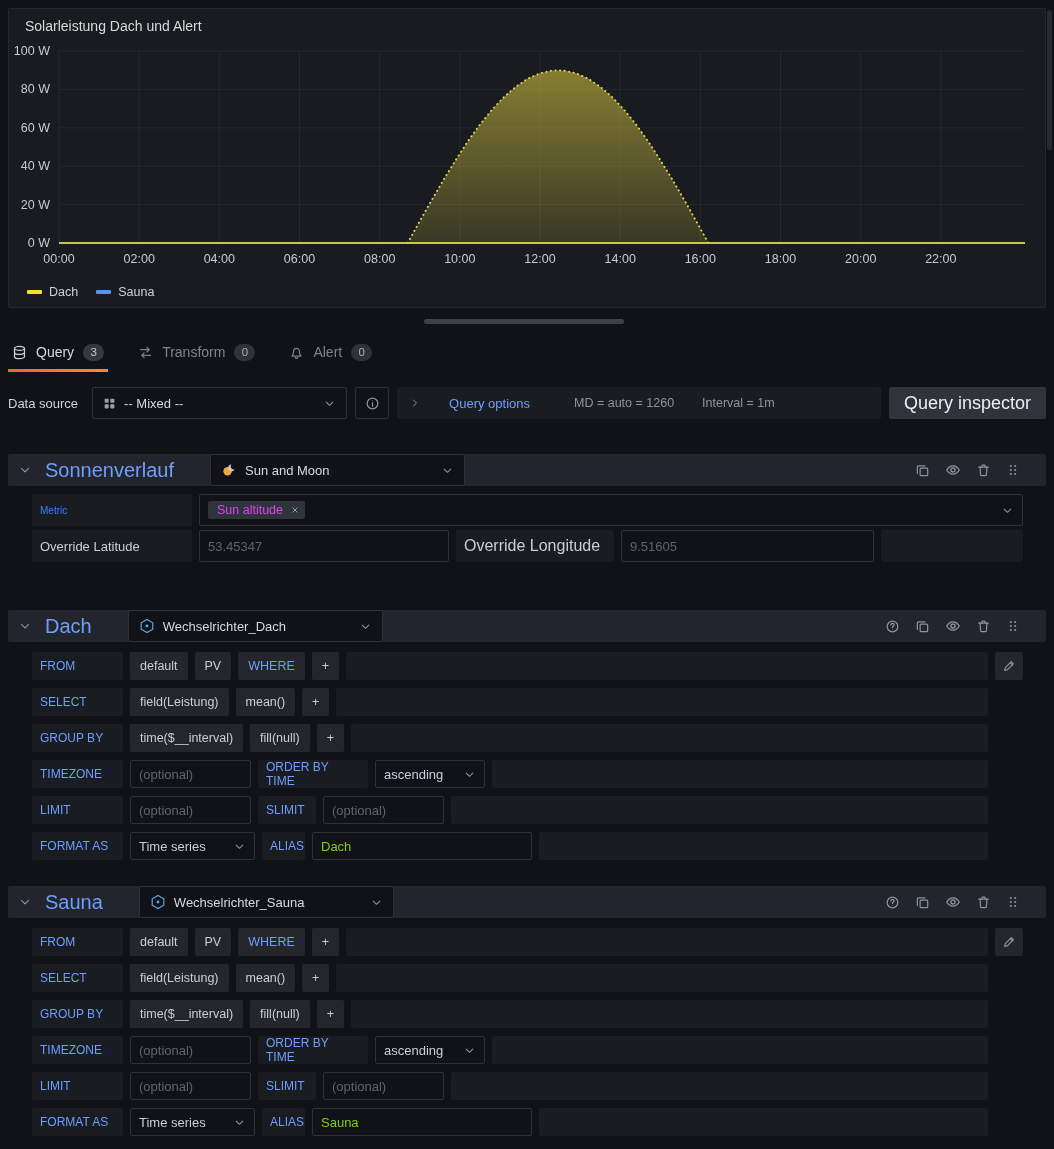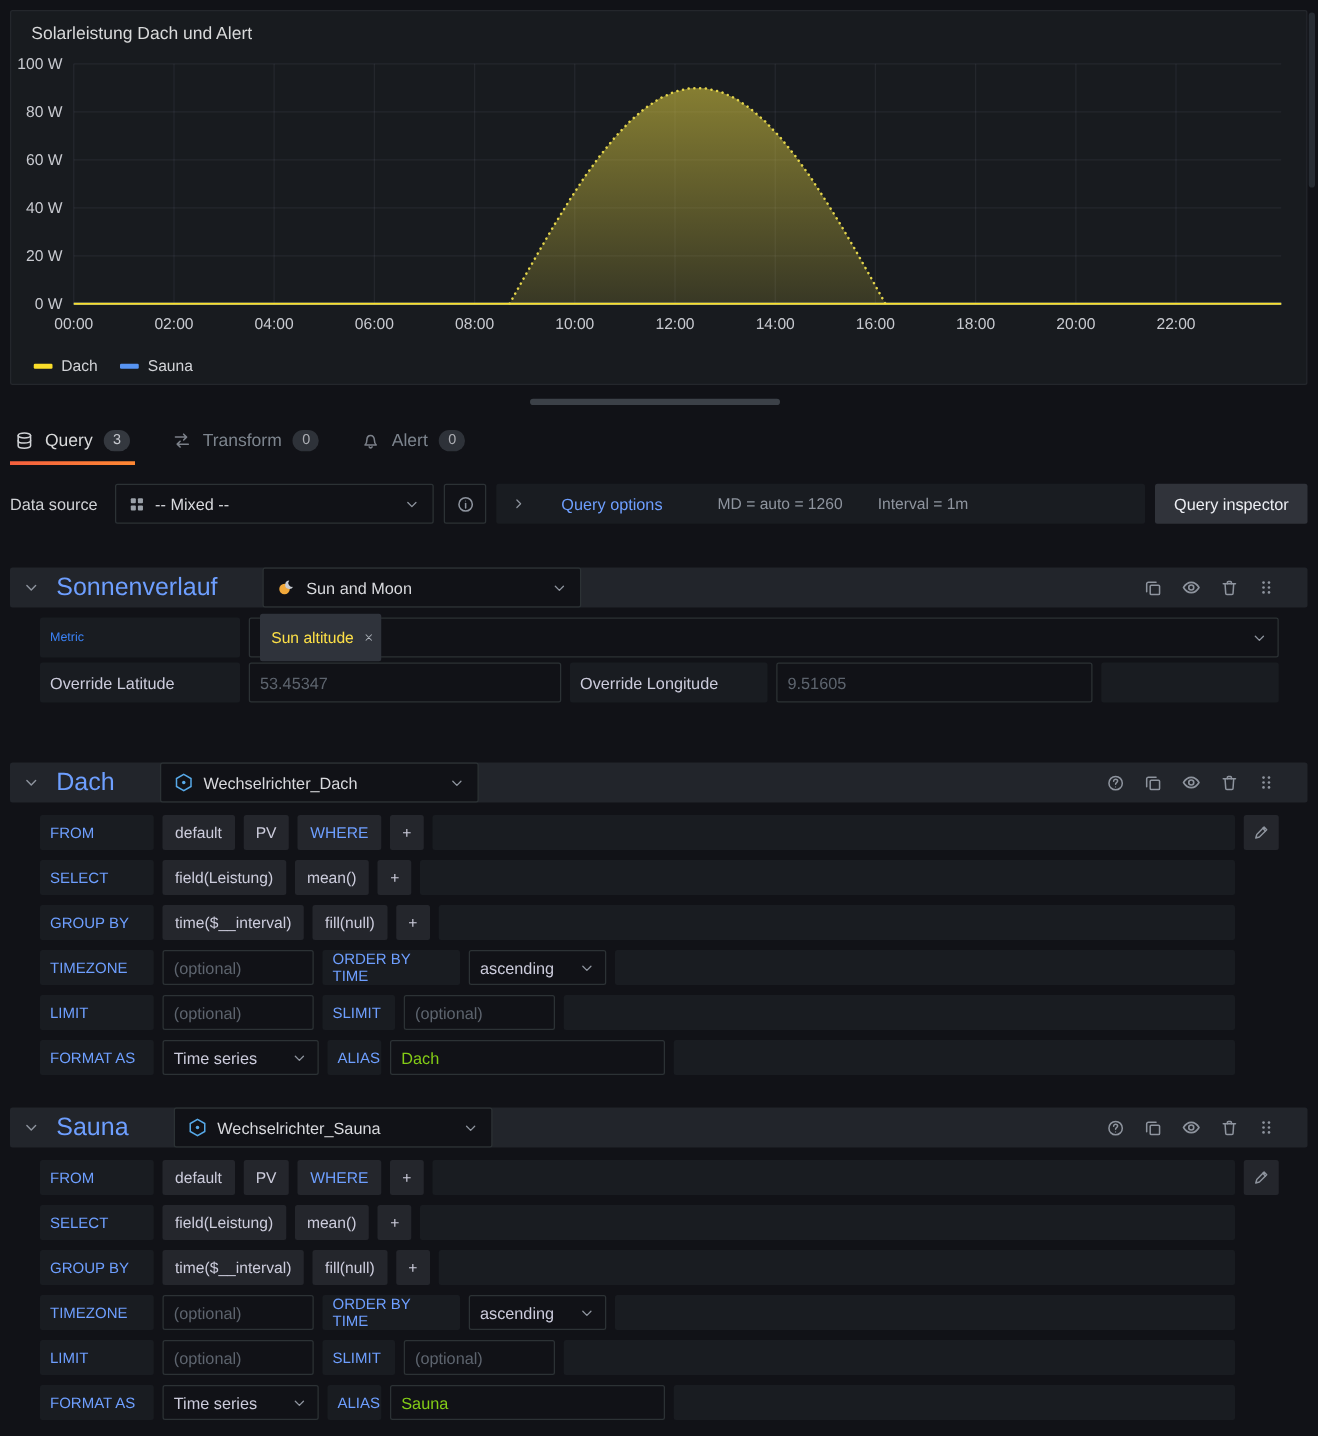--- a/index.html
+++ b/index.html
@@ -34,21 +34,21 @@
   .toolbar{margin:14px 8px 0;display:flex;align-items:center;gap:8px;height:34px}
   .toolbar .ds-label{font-size:13px;color:#d0d2d6;margin-right:6px}
   .picker{display:flex;align-items:center;gap:8px;background:#111217;border:1px solid #2c3235;border-radius:2px;padding:0 10px;font-size:13px;color:#d8d9dd;height:32px;cursor:pointer}
   .picker .chev{margin-left:auto}
   .picker.w255{min-width:255px}
   .iconbtn{width:34px;height:32px;border:1px solid #2c3235;background:#111217;border-radius:2px;display:flex;align-items:center;justify-content:center;cursor:pointer}
   .optstrip{flex:1;height:32px;background:#191c21;border-radius:2px;display:flex;align-items:center;gap:28px;padding:0 12px;cursor:pointer}
   .optstrip .qo{font-size:13px;font-weight:500;color:#6e9fff}
   .optstrip .dim{font-size:12.5px;color:#8e949e}
   .optstrip .dim.md{margin-left:16px}
-  .btn-secondary{height:32px;padding:0 15px;background:#30333a;border-radius:2px;font-size:13px;font-weight:500;color:#eceef3;display:flex;align-items:center;cursor:pointer}
+  .btn-secondary{height:32px;padding:0 15px;background:#30333a;border-radius:2px;font-size:18px;font-weight:500;color:#eceef3;display:flex;align-items:center;cursor:pointer}
 
   
   .qsection{margin:0 8px}
   #sec-sun{margin-top:34px}
   #sec-dach{margin-top:48px}
   #sec-sauna{margin-top:26px}
   .qheader{height:32px;background:#22252b;display:flex;align-items:center;padding:0 0 0 10px;border-radius:2px}
   .qheader .caret{margin-right:13px;cursor:pointer}
   .qname{font-size:20px;font-weight:500;color:#6e9fff;margin-right:36px;cursor:pointer}
   .hicons{margin-left:auto;display:flex;align-items:center;gap:15px;padding-right:26px}
@@ -62,21 +62,21 @@
   .qlabel.w160{width:160px}.qlabel.w158{width:158px}.qlabel.w110{width:110px}.qlabel.w58{width:58px}.qlabel.w43{width:43px}
   .seg{background:#24262c;color:#ccccdc;font-size:12.5px;display:flex;align-items:center;padding:0 10px;border-radius:2px;cursor:pointer;flex:none}
   .seg.blue{color:#6e9fff;font-weight:500}
   .filler{flex:1;background:#191c21;border-radius:2px}
   .inp{background:#111217;border:1px solid #2c3235;border-radius:2px;color:#84cc16;font-size:13px;padding:0 8px;height:100%;outline:none;font-family:"Liberation Sans",sans-serif}
   .inp::placeholder{color:#5d646e}
   .inp.w121{width:121px}.inp.w220{width:220px}.inp.w250{width:250px}.inp.w253{width:253px}
   .selbox{background:#111217;border:1px solid #2c3235;border-radius:2px;display:flex;align-items:center;justify-content:space-between;padding:0 8px;font-size:13px;color:#ccccdc;cursor:pointer;flex:none}
   .selbox.w138{width:110px}.selbox.w125{width:125px}
   .metric-field{flex:1;background:#111217;border:1px solid #2c3235;border-radius:2px;display:flex;align-items:center;padding:0 8px;cursor:pointer}
-  .chip{background:#2f333b;border-radius:2px;height:38px;display:flex;align-items:center;gap:7px;padding:0 5px 0 9px;font-size:12.5px;color:#fde047}
+  .chip{background:#2f333b;border-radius:2px;height:18px;display:flex;align-items:center;gap:7px;padding:0 5px 0 9px;font-size:12.5px;color:#d946ef}
   .chip .x{cursor:pointer;display:inline-flex}
   .metric-field .chev{margin-left:auto}
   .tail{width:28px;flex:none}
   .pencilbtn{width:28px;height:28px;background:#24262c;border-radius:2px;display:flex;align-items:center;justify-content:center;cursor:pointer}
 </style>
 </head>
 <body>
 
 <div class="vscroll"></div>
 
@@ -286,21 +286,21 @@
         <span class="chev icon">
             <svg class="ic" width="13" height="13" viewBox="0 0 16 16">
               <path d="M4 6.2l4 4 4-4"></path>
             </svg>
           </span>
       </div>
     </div>
     <div class="srow">
       <div class="qlabel w160" style="font-size:13px;color:#ccccdc;font-weight:400">Override Latitude</div>
       <input class="inp w250" placeholder="53.45347" style="">
-      <div class="qlabel w158" style="font-size:13px;color:#ccccdc;font-weight:400">Override Longitude</div>
+      <div class="qlabel w158" style="font-size:16px;color:#ccccdc;font-weight:400">Override Longitude</div>
       <input class="inp w253" placeholder="9.51605" style="">
       <div class="filler"></div>
     </div>
   </div>
 </div>
 
 <div class="qsection" id="sec-dach">
   <div class="qheader">
     <span class="caret icon">
       <svg class="ic" width="14" height="14" viewBox="0 0 16 16">

